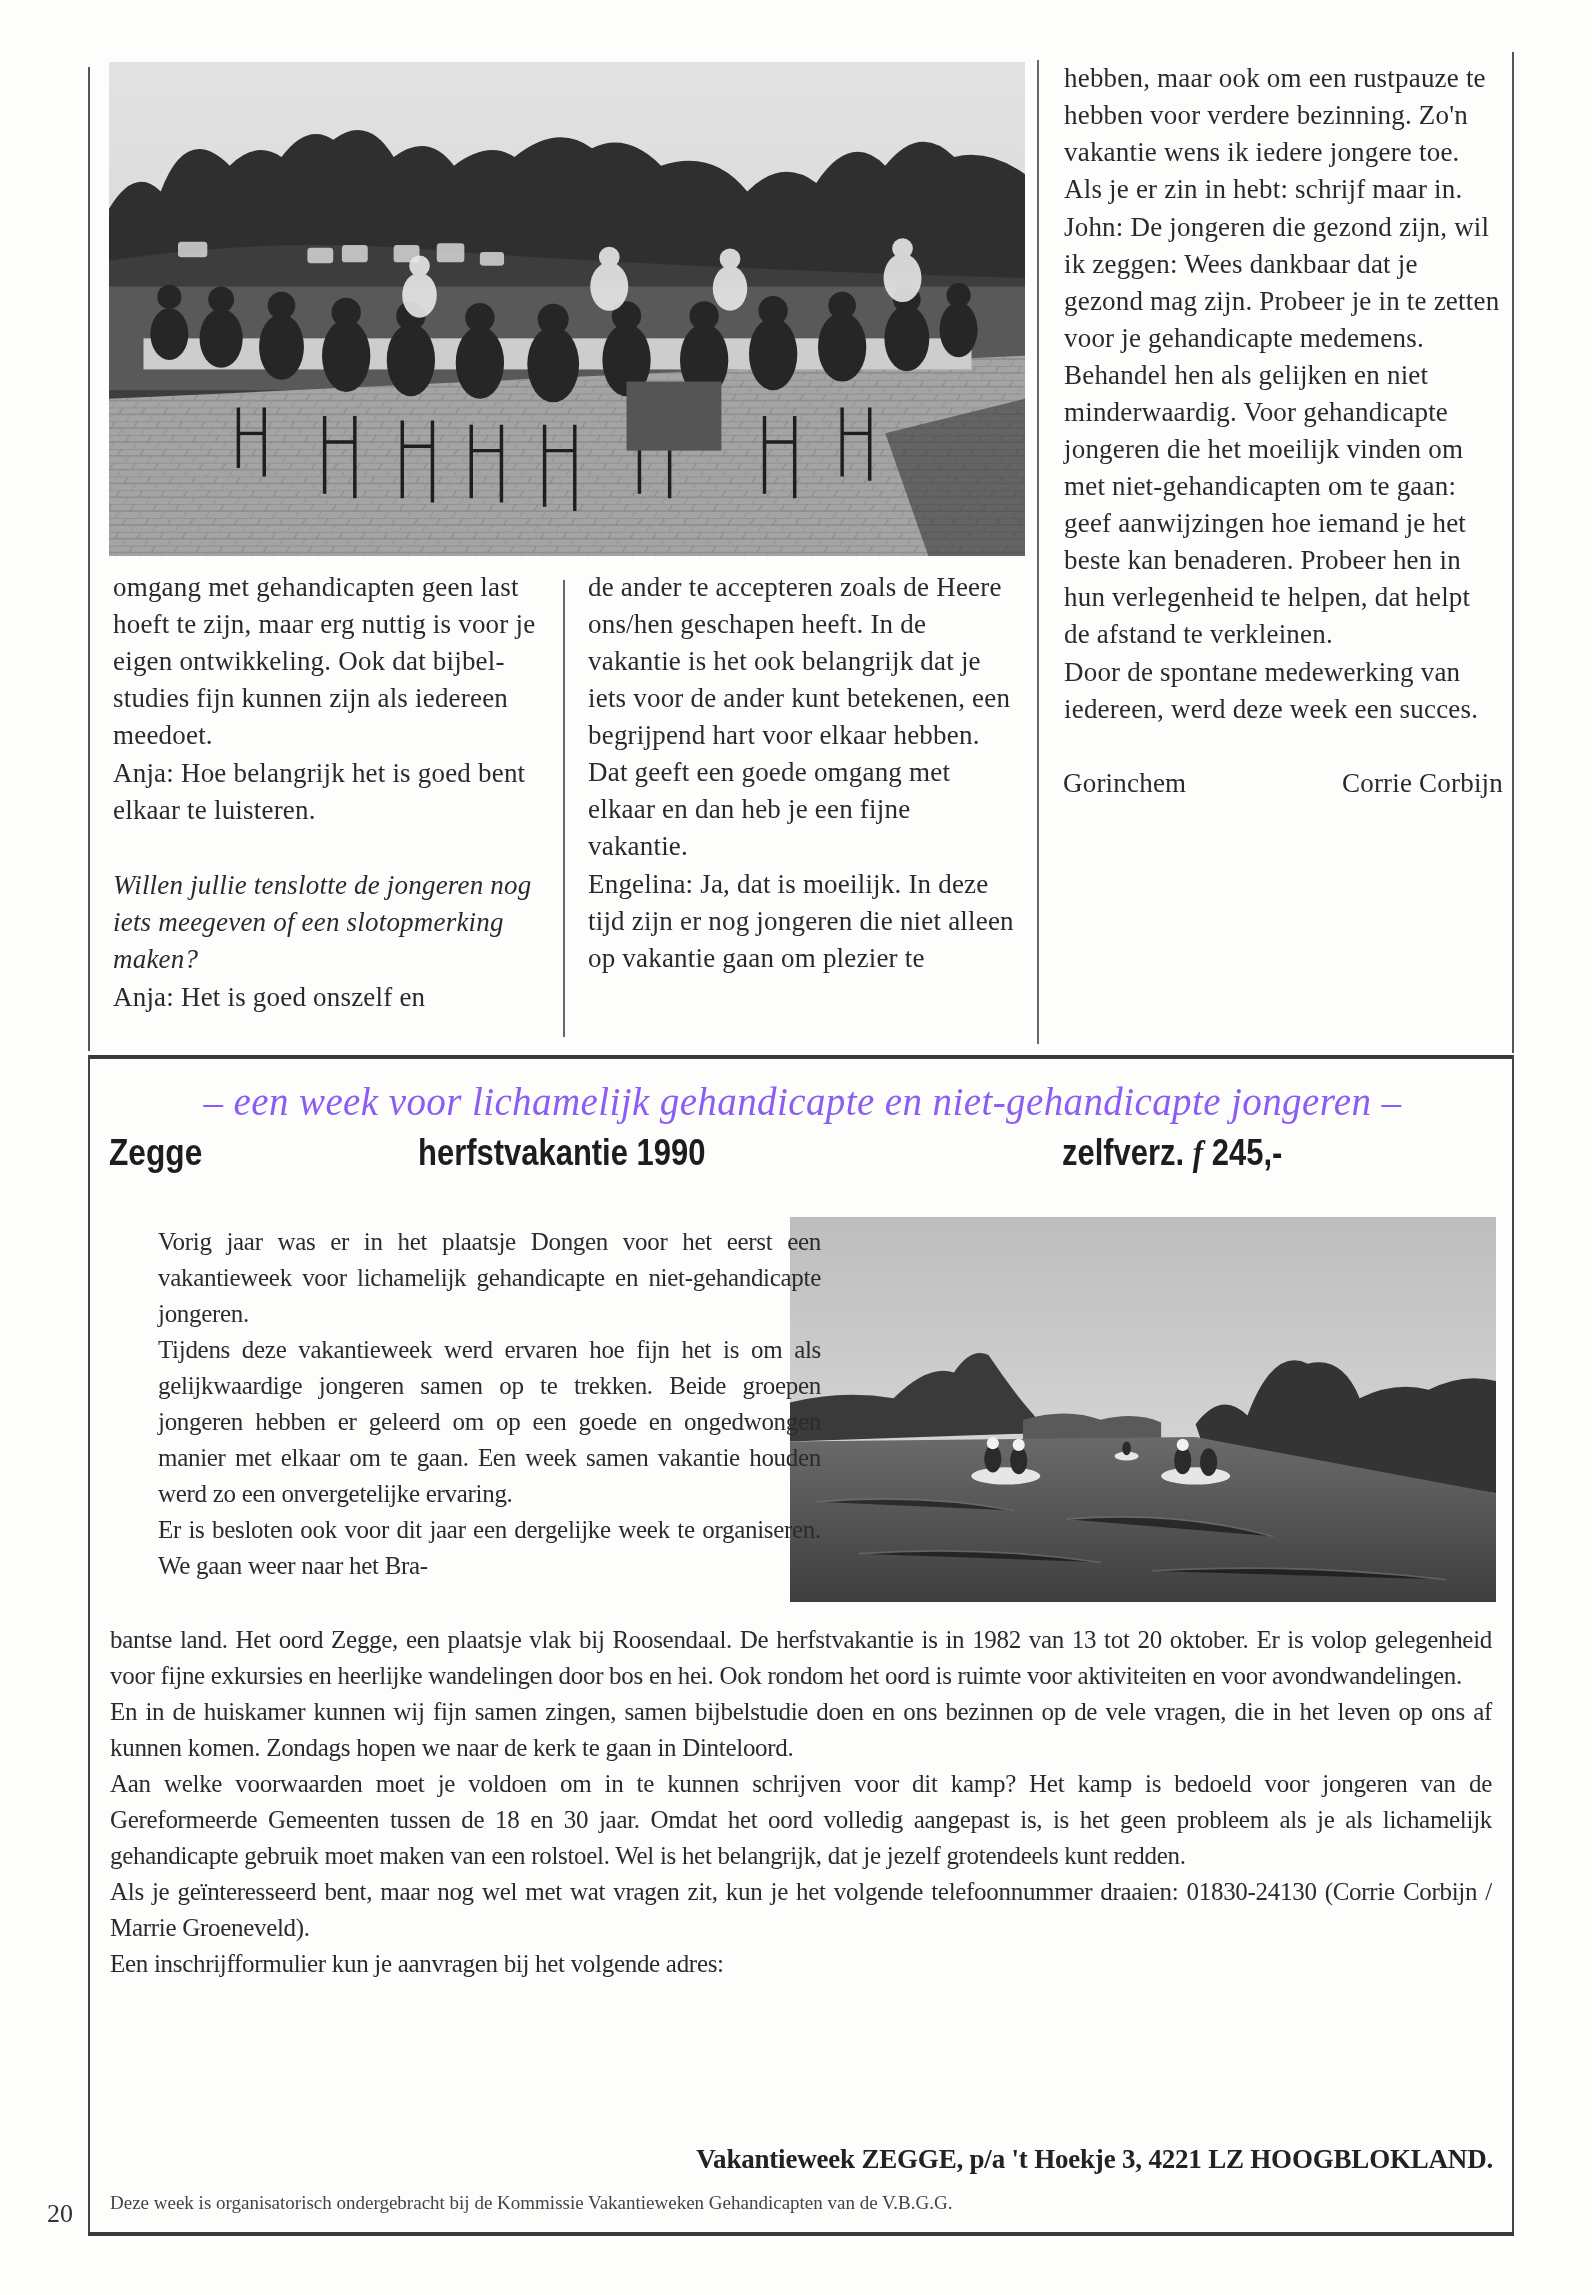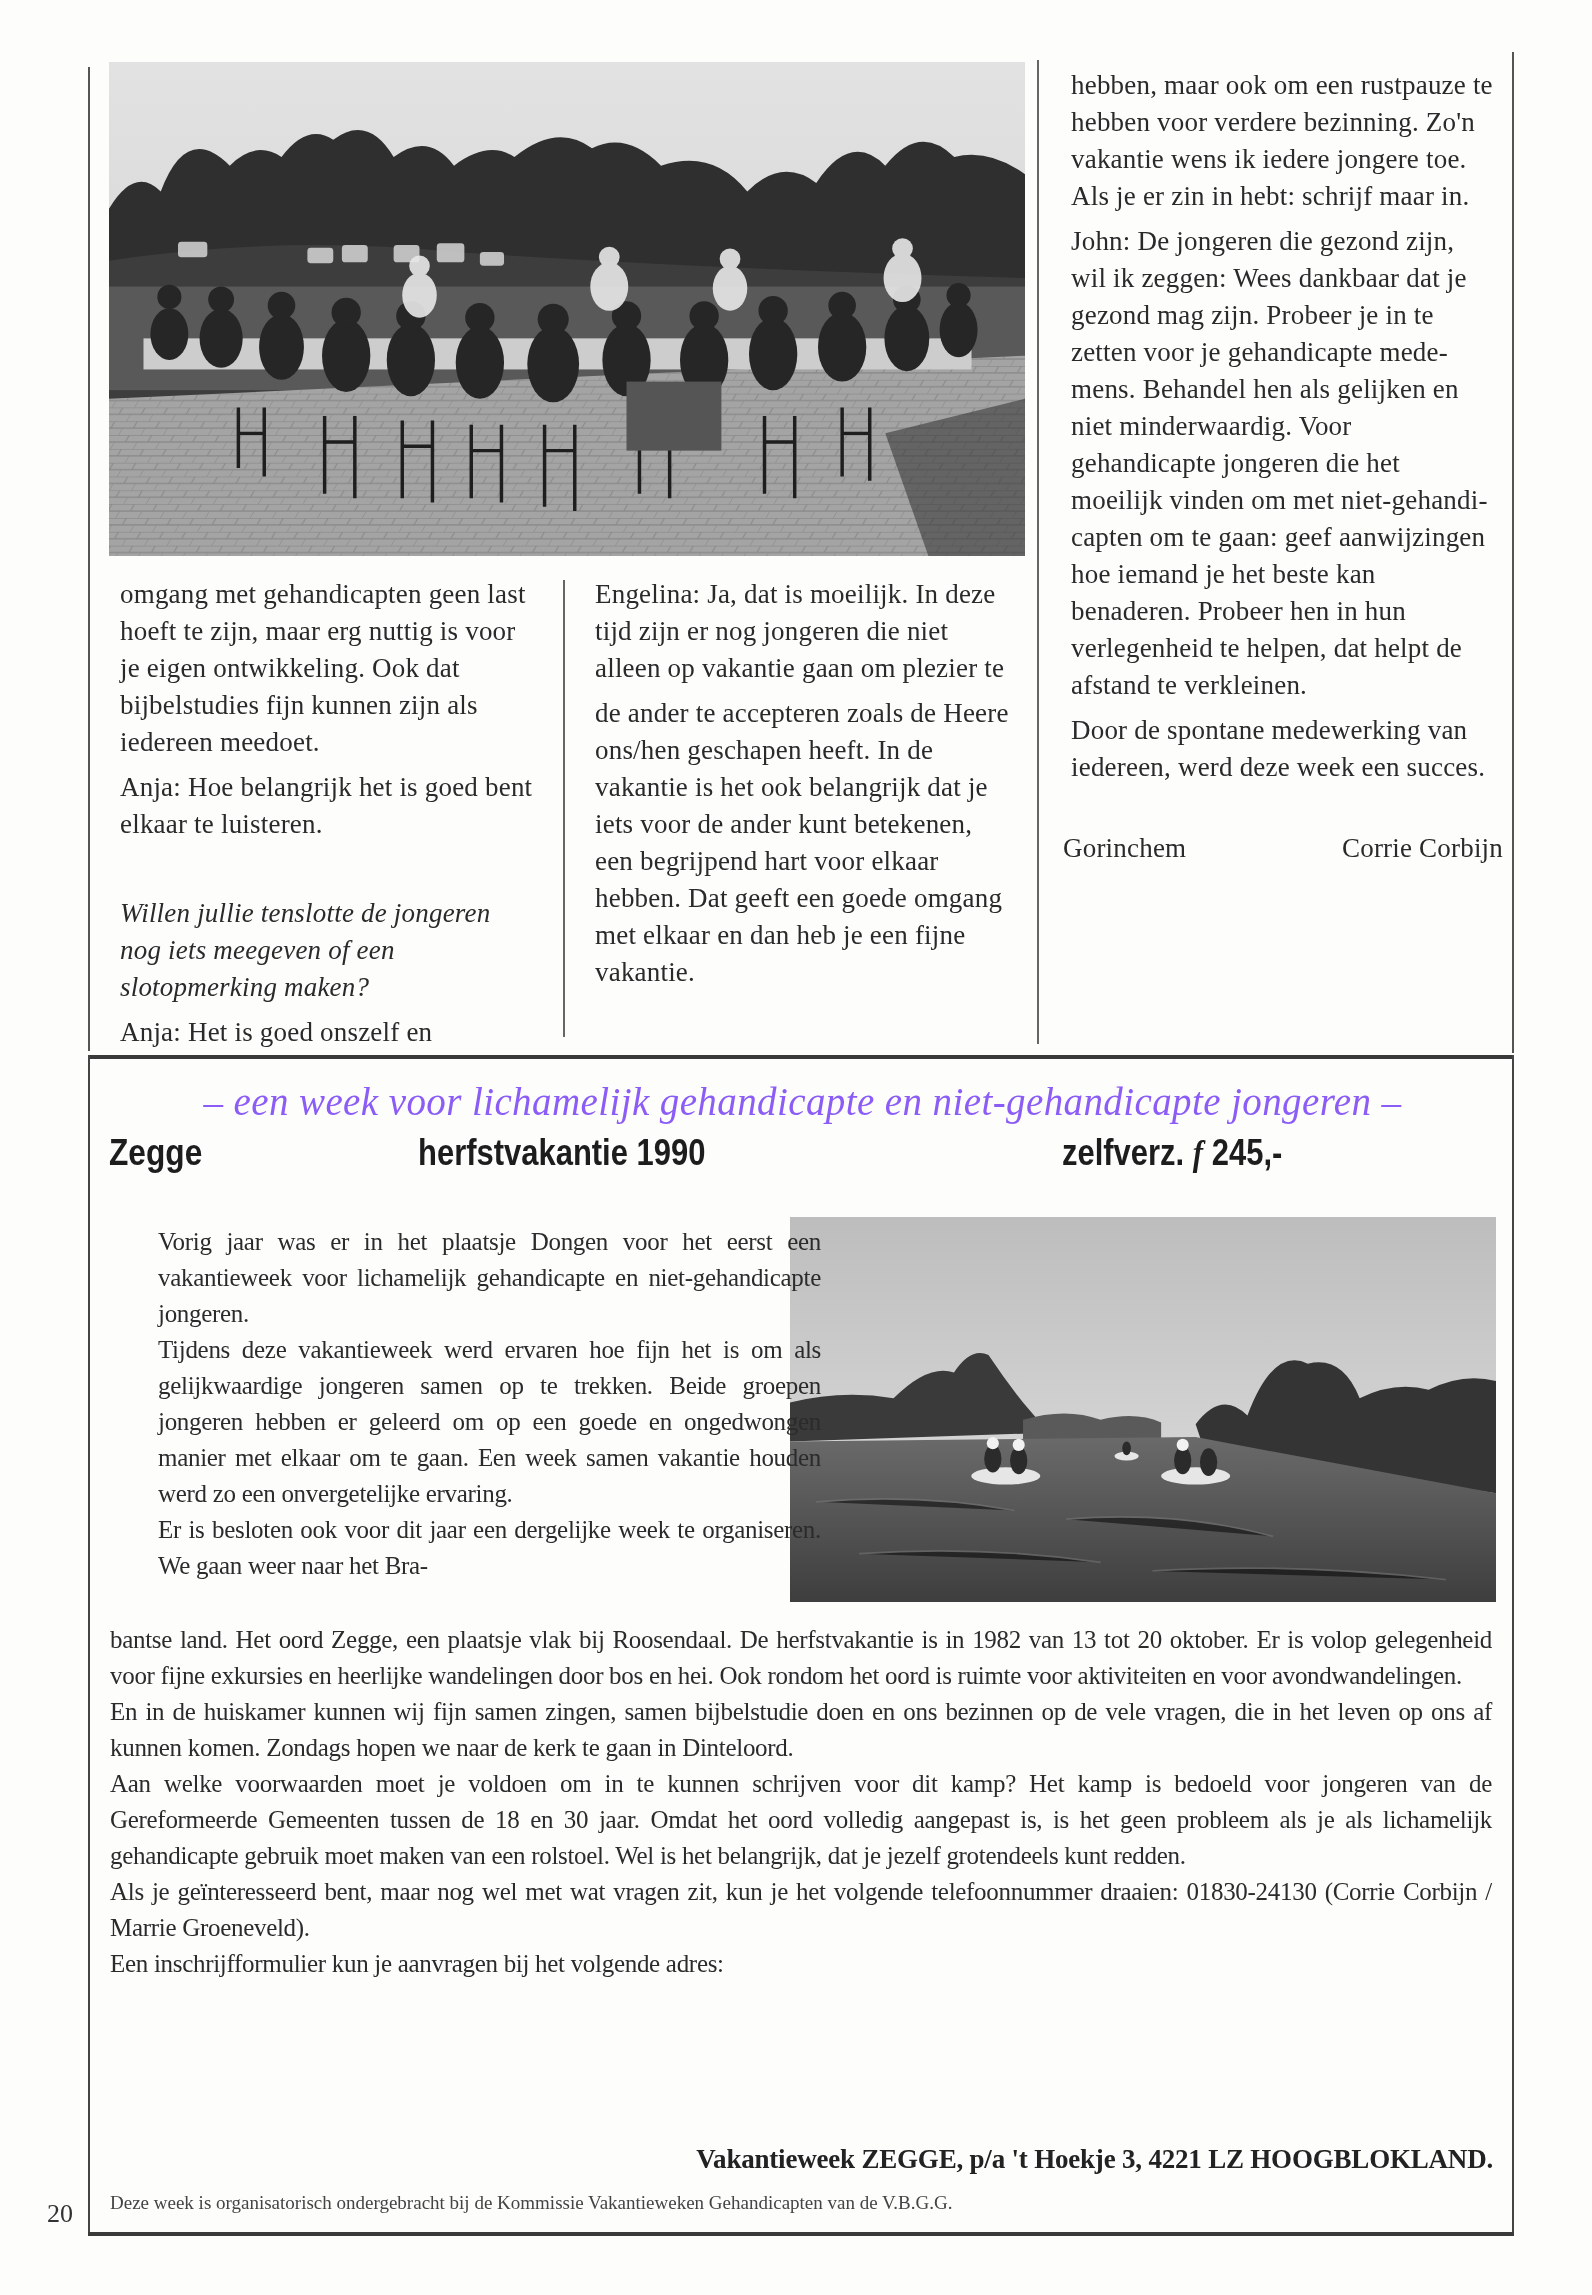--- a/index.html
+++ b/index.html
@@ -11,21 +11,21 @@
   
   .frame-left-top { left: 88px; top: 67px; width: 1.7px; height: 984px; background: #555; }
   .frame-right-top { left: 1512px; top: 52px; width: 1.7px; height: 1001px; background: #555; }
 
   .photo { overflow: hidden; }
   .photo svg { display: block; width: 100%; height: 100%; }
 
   .photo-top { left: 109px; top: 62px; width: 916px; height: 494px; }
 
   .col { font-size: 27px; line-height: 37px; letter-spacing: 0.2px; }
-  .col p { margin: 8px; }
+  .col p { margin: 1px; }
   .col .it { font-style: italic; }
   .col-1 { left: 112px; top: 568px; width: 431px; }
   .col-2 { left: 587px; top: 568px; width: 431px; }
   .col-3 { left: 1063px; top: 59px; width: 440px; }
 
   .divider-v1 { left: 563px; top: 580px; width: 1.7px; height: 457px; background: #666; }
   .divider-v2 { left: 1037px; top: 60px; width: 1.7px; height: 984px; background: #666; }
 
   .spacer { height: 36px; }
   .signature { display: flex; justify-content: space-between; }
@@ -163,22 +163,22 @@
 
 <div class="abs col col-1">
   <p>omgang met gehandicapten geen last hoeft te zijn, maar erg nuttig is voor je eigen ontwikkeling. Ook dat bijbel­studies fijn kunnen zijn als iedereen meedoet.</p>
   <p>Anja: Hoe belangrijk het is goed bent elkaar te luisteren.</p>
   <div class="spacer"></div>
   <p class="it">Willen jullie tenslotte de jongeren nog iets meegeven of een slotopmerking maken?</p>
   <p>Anja: Het is goed onszelf en</p>
 </div>
 
 <div class="abs col col-2">
+  <p>de ander te accepteren zoals de Heere ons/hen geschapen heeft. In de vakantie is het ook belangrijk dat je iets voor de ander kunt betekenen, een begrijpend hart voor elkaar hebben. Dat geeft een goede omgang met elkaar en dan heb je een fijne vakantie.</p>
   <p>Engelina: Ja, dat is moeilijk. In deze tijd zijn er nog jongeren die niet alleen op vakantie gaan om plezier te</p>
-  <p>de ander te accepteren zoals de Heere ons/hen geschapen heeft. In de vakantie is het ook belangrijk dat je iets voor de ander kunt betekenen, een begrijpend hart voor elkaar hebben. Dat geeft een goede omgang met elkaar en dan heb je een fijne vakantie.</p>
 </div>
 
 <div class="abs col col-3">
   <p>hebben, maar ook om een rustpauze te hebben voor verdere bezinning. Zo'n vakantie wens ik iedere jongere toe. Als je er zin in hebt: schrijf maar in.</p>
   <p>John: De jongeren die gezond zijn, wil ik zeggen: Wees dankbaar dat je gezond mag zijn. Probeer je in te zetten voor je gehandicapte mede­mens. Behandel hen als gelijken en niet minder­waardig. Voor gehandicapte jongeren die het moeilijk vinden om met niet-gehandi­capten om te gaan: geef aanwijzingen hoe iemand je het beste kan benaderen. Probeer hen in hun verlegen­heid te helpen, dat helpt de afstand te verkleinen.</p>
   <p>Door de spontane mede­werking van iedereen, werd deze week een succes.</p>
   <div class="spacer"></div>
   <div class="signature">
     <span>Gorinchem</span>
     <span>Corrie Corbijn</span>

